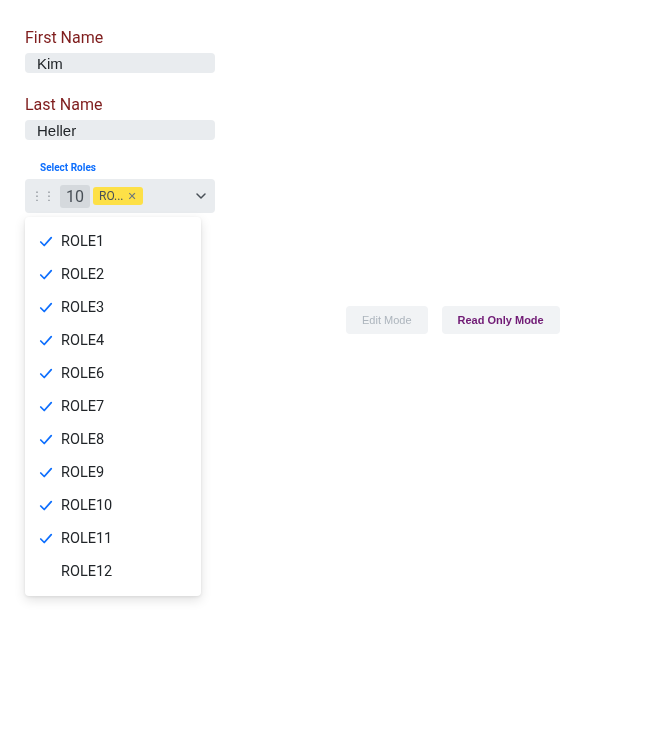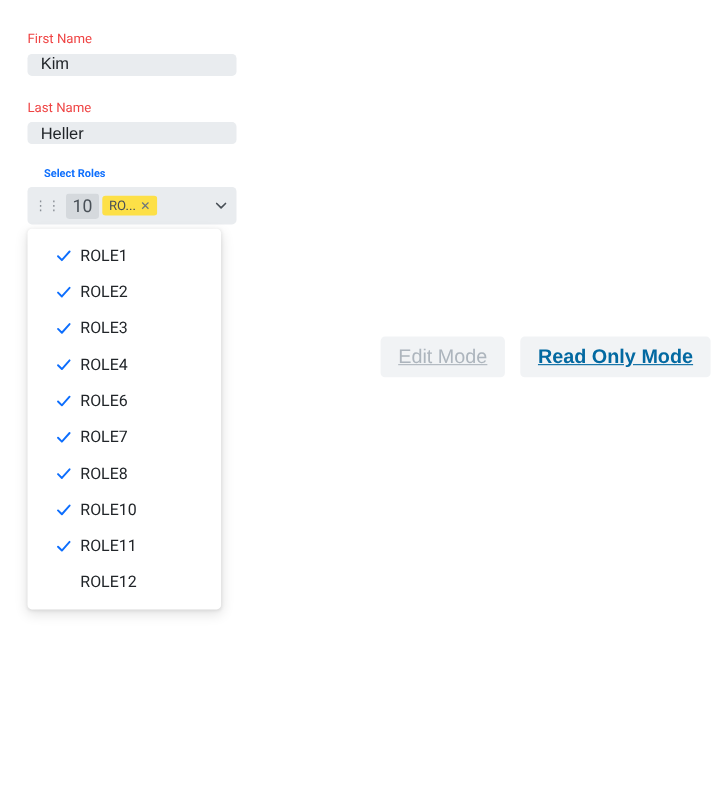--- a/index.html
+++ b/index.html
@@ -12,22 +12,22 @@
       background: #ffffff;
       width: 657px;
       height: 730px;
       position: relative;
       padding: 28px 0 0 25px;
     }
     .form-group {
       margin-bottom: 22px;
     }
     .label {
-      font-size: 12px;
-      color: #ef4444;
+      font-size: 16px;
+      color: #7f1d1d;
       margin-bottom: 6px;
       display: block;
     }
     .label-active {
       font-size: 10px;
       color: #0d6efd;
       font-weight: 700;
       margin-bottom: 6px;
       display: block;
       margin-left: 15px;
@@ -100,21 +100,21 @@
       align-items: center;
     }
     .dropdown-menu {
       position: absolute;
       top: 38px;
       left: 0;
       width: 176px;
       background: #ffffff;
       border-radius: 4px;
       box-shadow: 0 4px 12px rgba(0,0,0,0.12), 0 1px 3px rgba(0,0,0,0.08);
-      padding: 8px 12px;
+      padding: 8px 0;
       z-index: 10;
     }
     .dropdown-item {
       display: flex;
       align-items: center;
       padding: 8px 14px;
       font-size: 14.5px;
       color: #212529;
       cursor: pointer;
       gap: 8px;
@@ -135,31 +135,30 @@
       position: absolute;
       top: 306px;
       left: 346px;
       display: flex;
       gap: 14px;
     }
     .btn {
       padding: 8px 16px;
       border: none;
       border-radius: 4px;
-      font-size: 18px;
+      font-size: 11px;
       cursor: pointer;
       background: #f1f3f5;
-      text-decoration: underline;
     }
     .btn-disabled {
       color: #adb5bd;
       cursor: default;
     }
     .btn-active {
-      color: #0369a1;
+      color: #701a75;
       font-weight: 600;
     }
   </style>
 </head>
 <body>
 
 <div class="form-group">
   <label class="label">First Name</label>
   <input type="text" class="text-input" readonly="" value="Kim" style="">
 </div>
@@ -243,20 +242,28 @@
             </svg>
           </span>
           <span>ROLE8</span>
         </div>
         <div class="dropdown-item">
           <span class="check-icon">
             <svg viewBox="0 0 16 16" fill="none">
               <path d="M2 8 L6 12 L14 3" stroke="#0d6efd" stroke-width="2" stroke-linecap="round" stroke-linejoin="round"></path>
             </svg>
           </span>
+          <span>ROLE9</span>
+        </div>
+        <div class="dropdown-item">
+          <span class="check-icon">
+            <svg viewBox="0 0 16 16" fill="none">
+              <path d="M2 8 L6 12 L14 3" stroke="#0d6efd" stroke-width="2" stroke-linecap="round" stroke-linejoin="round"></path>
+            </svg>
+          </span>
           <span>ROLE10</span>
         </div>
         <div class="dropdown-item">
           <span class="check-icon">
             <svg viewBox="0 0 16 16" fill="none">
               <path d="M2 8 L6 12 L14 3" stroke="#0d6efd" stroke-width="2" stroke-linecap="round" stroke-linejoin="round"></path>
             </svg>
           </span>
           <span>ROLE11</span>
         </div>

